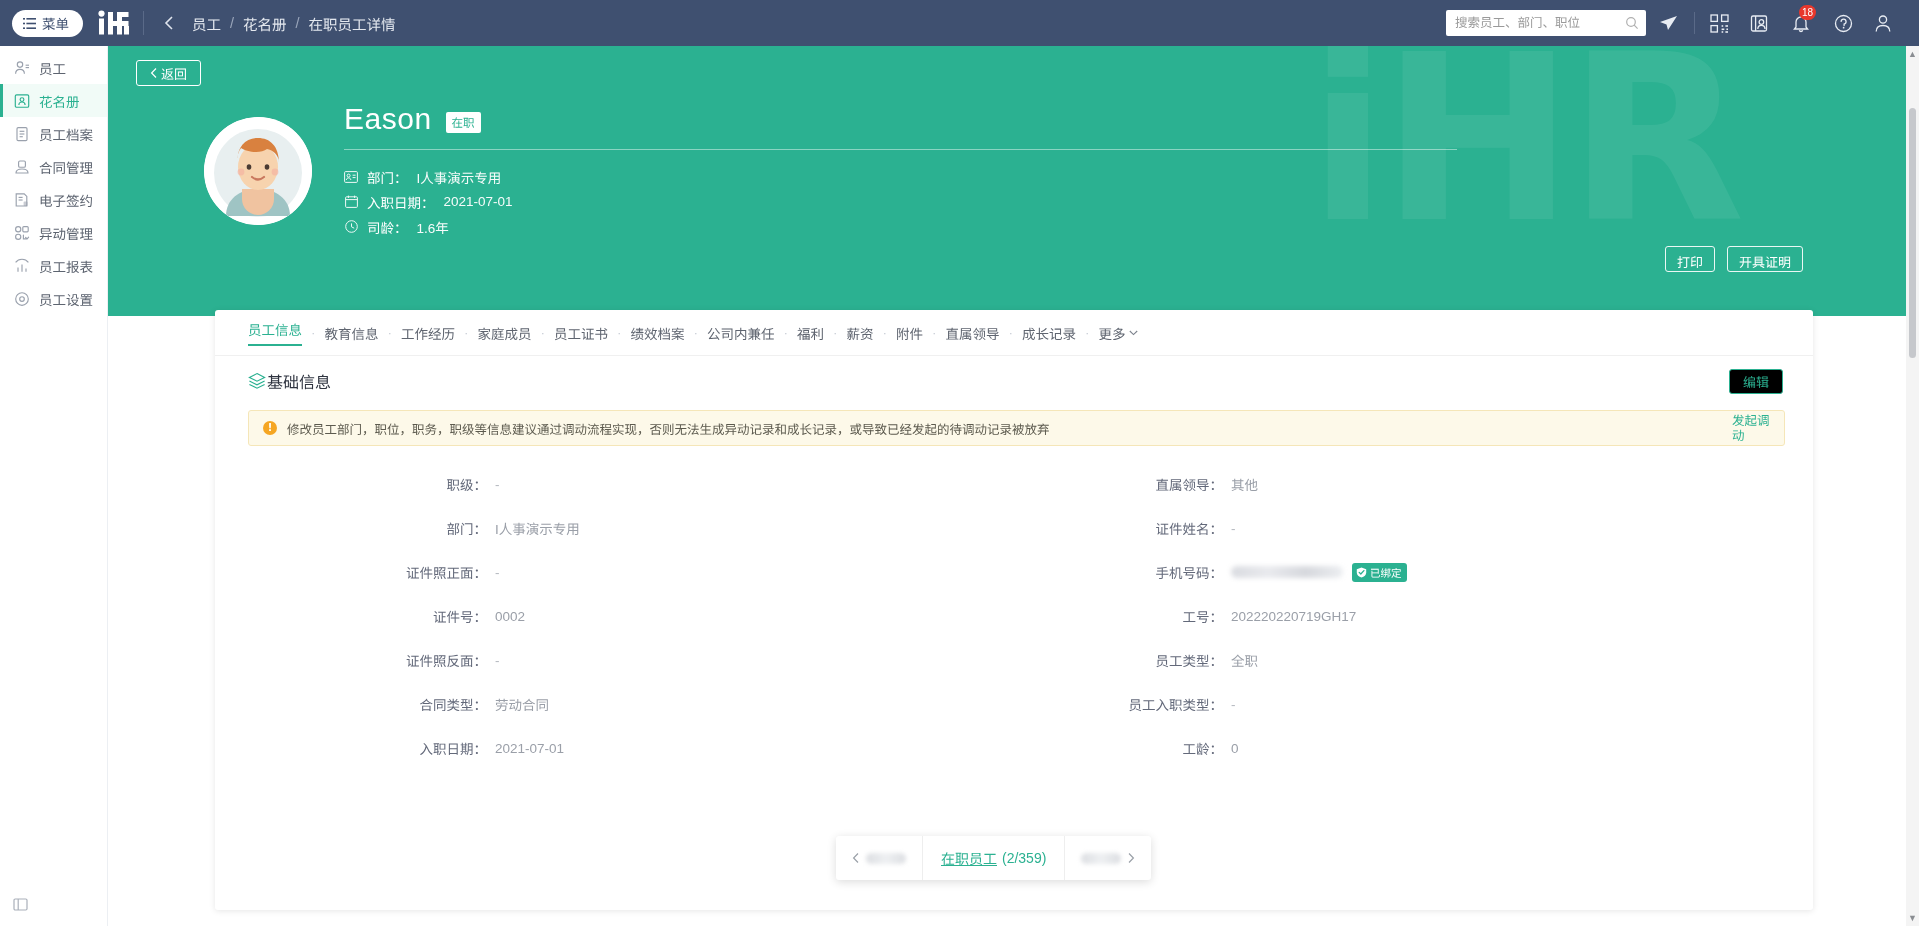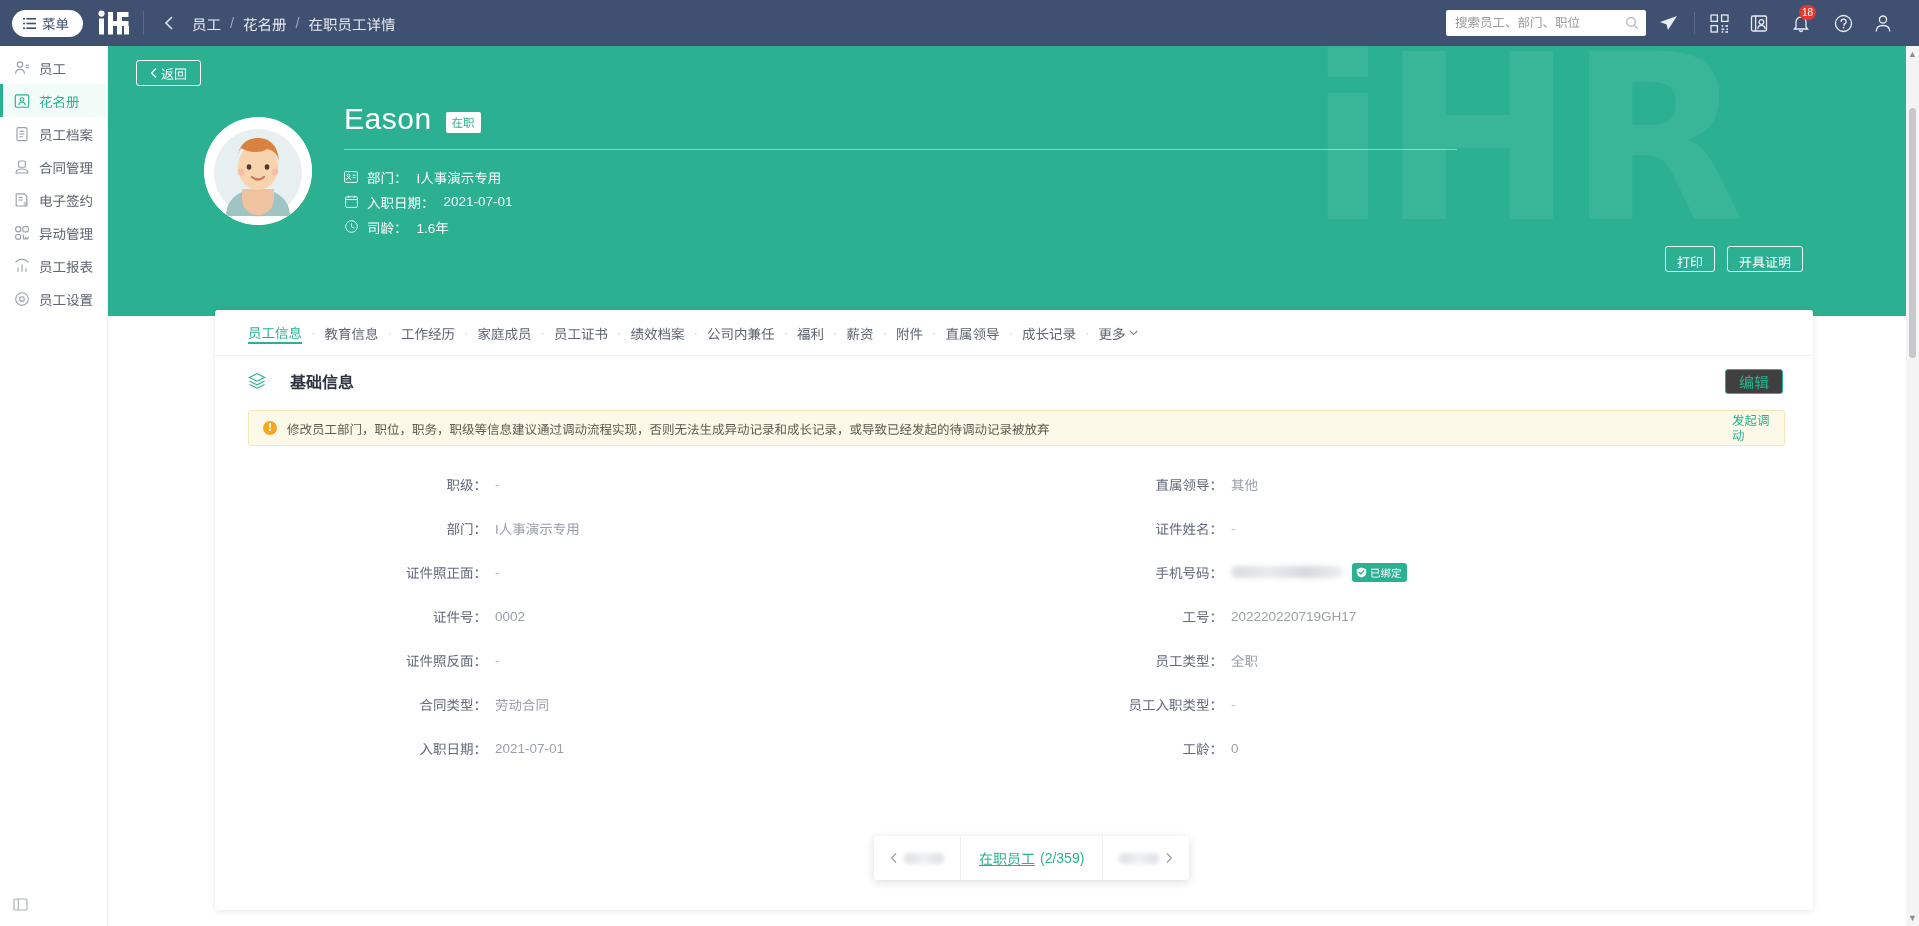--- a/index.html
+++ b/index.html
@@ -157,36 +157,36 @@
     position: absolute; left: 215px; top: 310px; width: 1598px; height: 600px;
     background: #ffffff; border-radius: 3px;
     box-shadow: 0 1px 6px rgba(0,0,0,.10);
     z-index: 20; overflow: hidden;
   }
   .tabs {
     height: 46px; display: flex; align-items: center; padding-left: 33px;
     border-bottom: 1px solid #f0f0f0; gap: 0; font-size: 13.5px;
   }
   .tab { color: #5f6570; cursor: pointer; white-space: nowrap; }
-  .tab.active { color: #2bb191; border-bottom: 2px solid #2bb191; }
+  .tab.active { color: #2bb191; border-bottom: 2px solid #2bb191; padding-bottom: 5px; }
   .tab-dot { color: #c9ced6; margin: 0 9px; }
   .tab-more { color: #5f6570; cursor: pointer; display: flex; align-items: center; gap: 3px; }
 
   .section-head {
     height: 50px; display: flex; align-items: center; padding: 0 30px 0 33px;
   }
   .section-title {
-    display: flex; align-items: center; gap: 24px;
-    font-size: 16px; color: #2f3440; font-weight: 700;
+    display: flex; align-items: center; gap: 1px;
+    font-size: 16px; color: #2f3440; font-weight: 400;
   }
   .stack-ico { color: #2bb191; width: 18px; height: 18px; display:flex; }
   .btn-edit {
     margin-left: auto; height: 25px; padding: 0 13px;
-    border: 1px solid #2bb191; border-radius: 3px; background: #404040;
-    color: #2bb191; font-size: 15px; cursor: pointer;
+    border: 1px solid #2bb191; border-radius: 3px; background: #000000;
+    color: #2bb191; font-size: 13px; cursor: pointer;
     font-family: Liberation Sans, sans-serif;
   }
 
   .alert {
     margin: 4px 28px 0 33px; height: 36px; background: #fdf9e9;
     border: 1px solid #f5e6b8; border-radius: 3px;
     display: flex; align-items: center; padding: 0 14px; position: relative;
   }
   .alert-ico {
     width: 14px; height: 14px; border-radius: 50%; background: #f5a623;
@@ -219,21 +219,21 @@
     filter: blur(2.5px);
   }
   .bound-badge {
     display: inline-flex; align-items: center; gap: 3px;
     background: #2bb191; color: #fff; font-size: 10.5px;
     border-radius: 3px; padding: 2px 5px 2px 4px; white-space: nowrap;
   }
 
   
   .pager {
-    position: absolute; left: 874px; top: 836px; height: 44px;
+    position: absolute; left: 836px; top: 836px; height: 44px;
     background: #ffffff; border-radius: 3px;
     box-shadow: 0 2px 10px rgba(0,0,0,.14);
     display: flex; align-items: stretch; z-index: 25;
   }
   .pager-btn {
     display: flex; align-items: center; gap: 6px; padding: 0 16px;
     cursor: pointer; color: #8f949d; font-size: 13.5px;
   }
   .pager-mid {
     display: flex; align-items: center; gap: 5px; padding: 0 18px;

